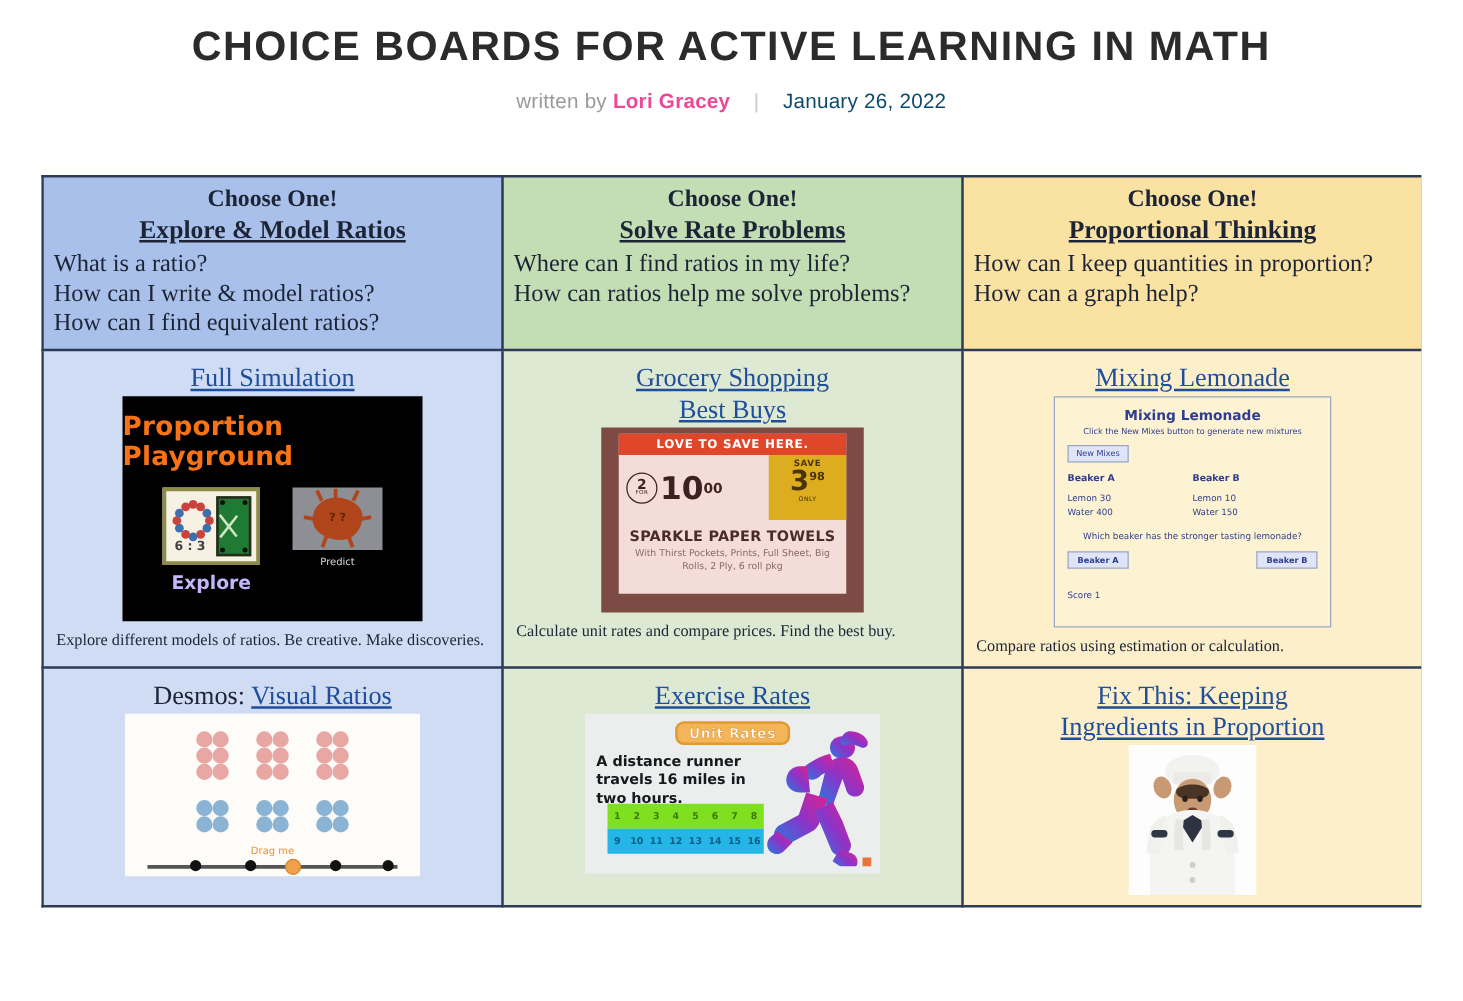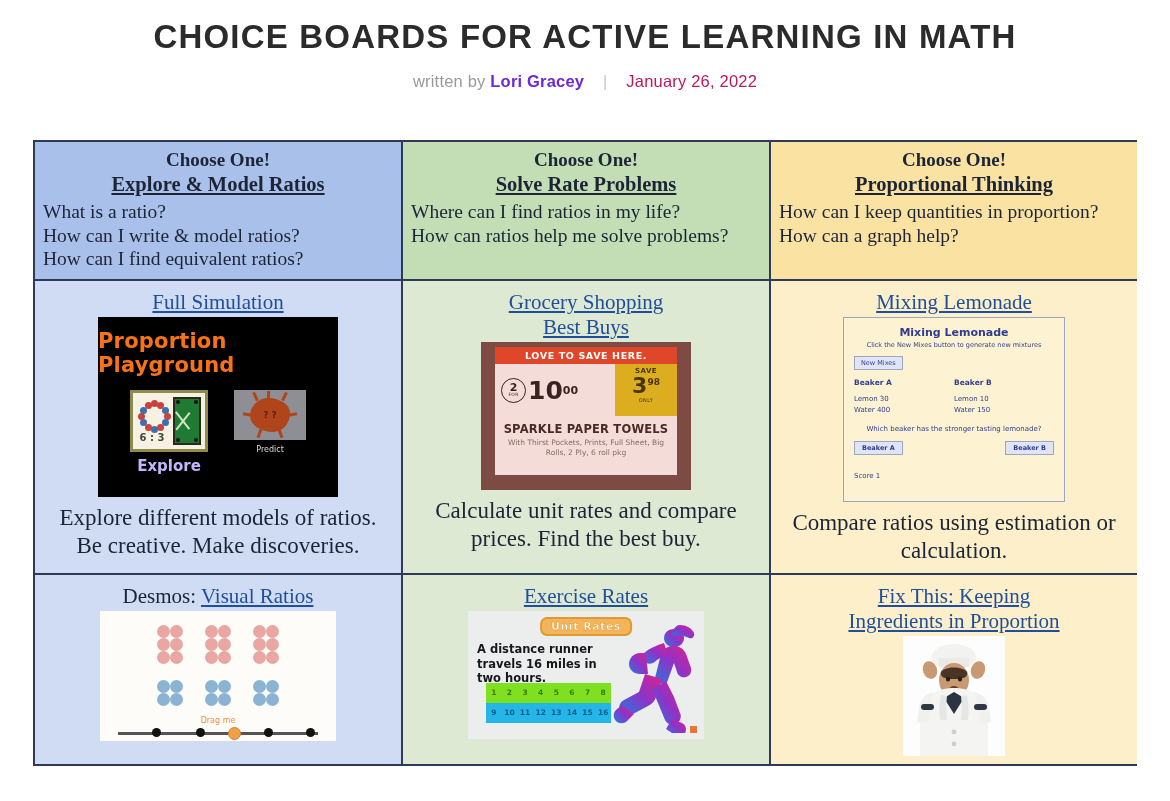--- a/index.html
+++ b/index.html
@@ -13,23 +13,23 @@
   .post-header{padding-top:18px;text-align:center;}
   .post-title{
     font-family:"Liberation Sans",sans-serif;
     font-size:33px;font-weight:600;letter-spacing:1.2px;
     color:#2b2b2b;line-height:1.18;margin:0 40px;
   }
   .byline{
     margin-top:15px;font-size:16.5px;color:#9a9a9a;
     letter-spacing:.2px;
   }
-  .byline .author{color:#6d28d9;font-weight:700;}
+  .byline .author{color:#ec4899;font-weight:700;}
   .byline .sep{display:inline-block;margin:0 14px;color:#c8c8c8;}
-  .byline .date{color:#be185d;}
+  .byline .date{color:#0c4a6e;}
 
   
   .board-wrap{
     position:absolute;left:33px;top:140px;width:1104px;height:661px;
     overflow:hidden;
   }
   table.board{
     border-collapse:collapse;width:1104px;table-layout:fixed;
     border:2px solid #2e3a56;
   }
@@ -63,21 +63,21 @@
 
   
   .link{
     display:block;text-align:center;color:#1f4e9c;
     text-decoration:underline;font-size:21px;line-height:1.2;
     margin:3px 0 2px 0;
   }
   .link.dark-prefix{color:#1c2436;text-decoration:none;}
   .link.dark-prefix .u{color:#1f4e9c;text-decoration:underline;}
   .caption{
-    text-align:center;font-size:23px;line-height:1.22;margin:7px 2px 0 2px;
+    font-size:13px;line-height:1.22;margin:7px 2px 0 2px;
   }
   .thumb-row{display:flex;justify-content:center;}
 
   
   .phet{
     width:240px;height:180px;background:#000;position:relative;
     display:flex;flex-direction:column;align-items:center;
   }
   .phet-title{
     color:#f97316;font-family:"DejaVu Sans",sans-serif;font-weight:700;

